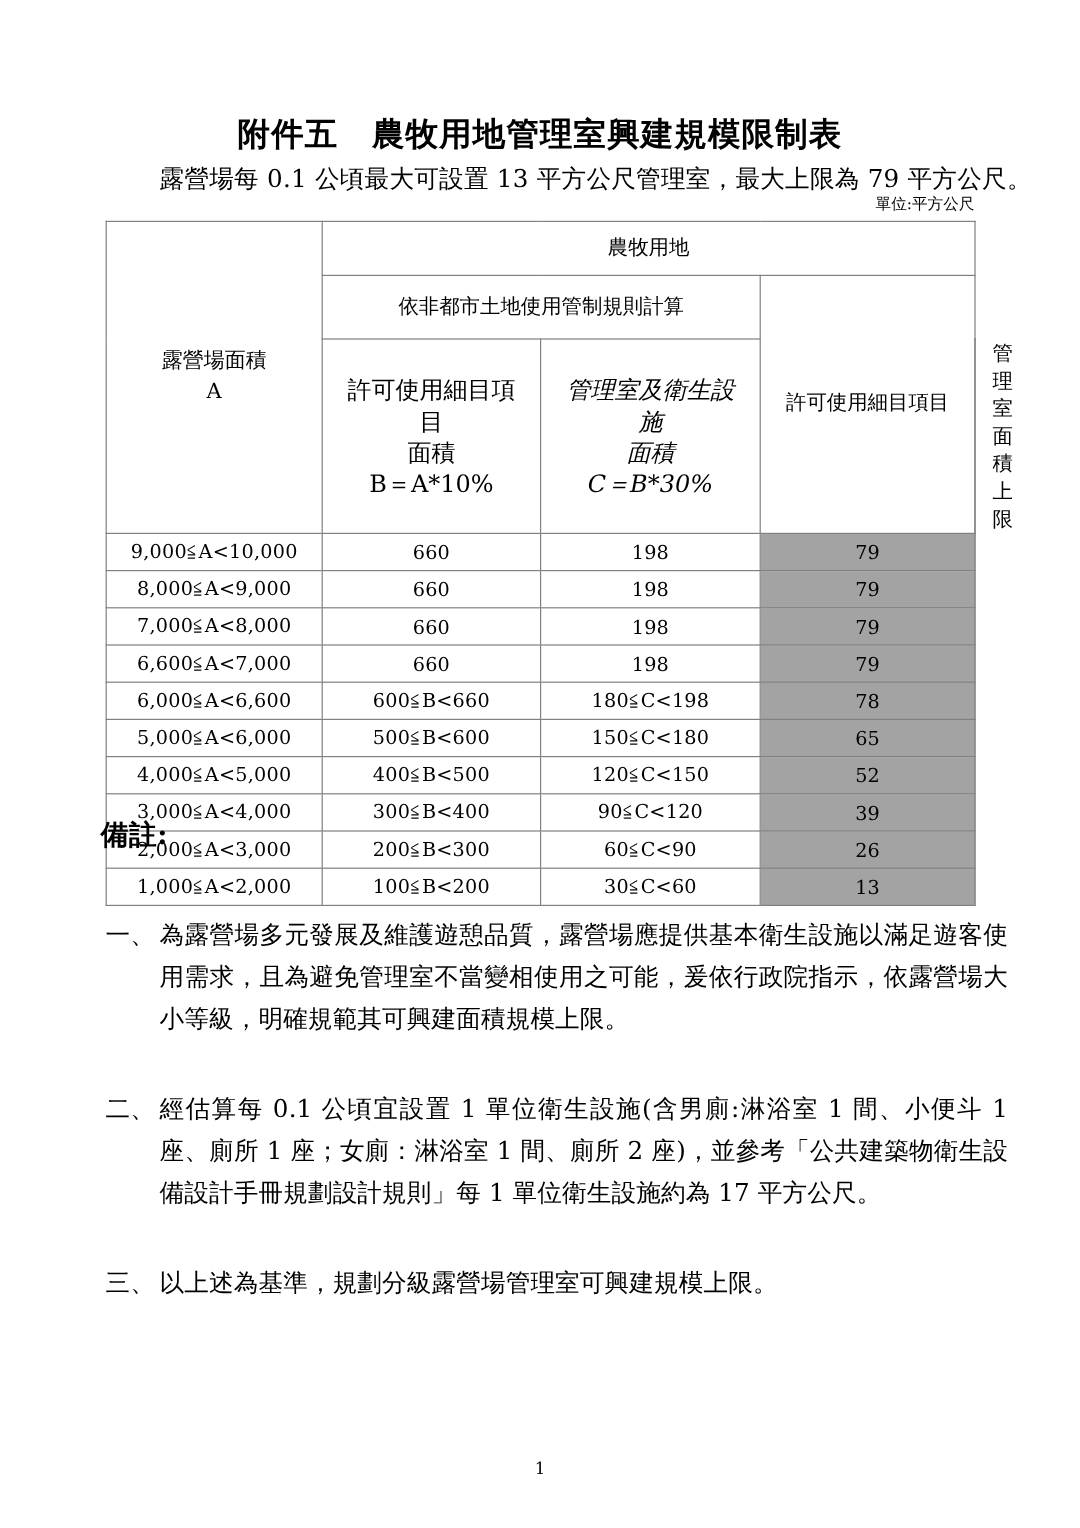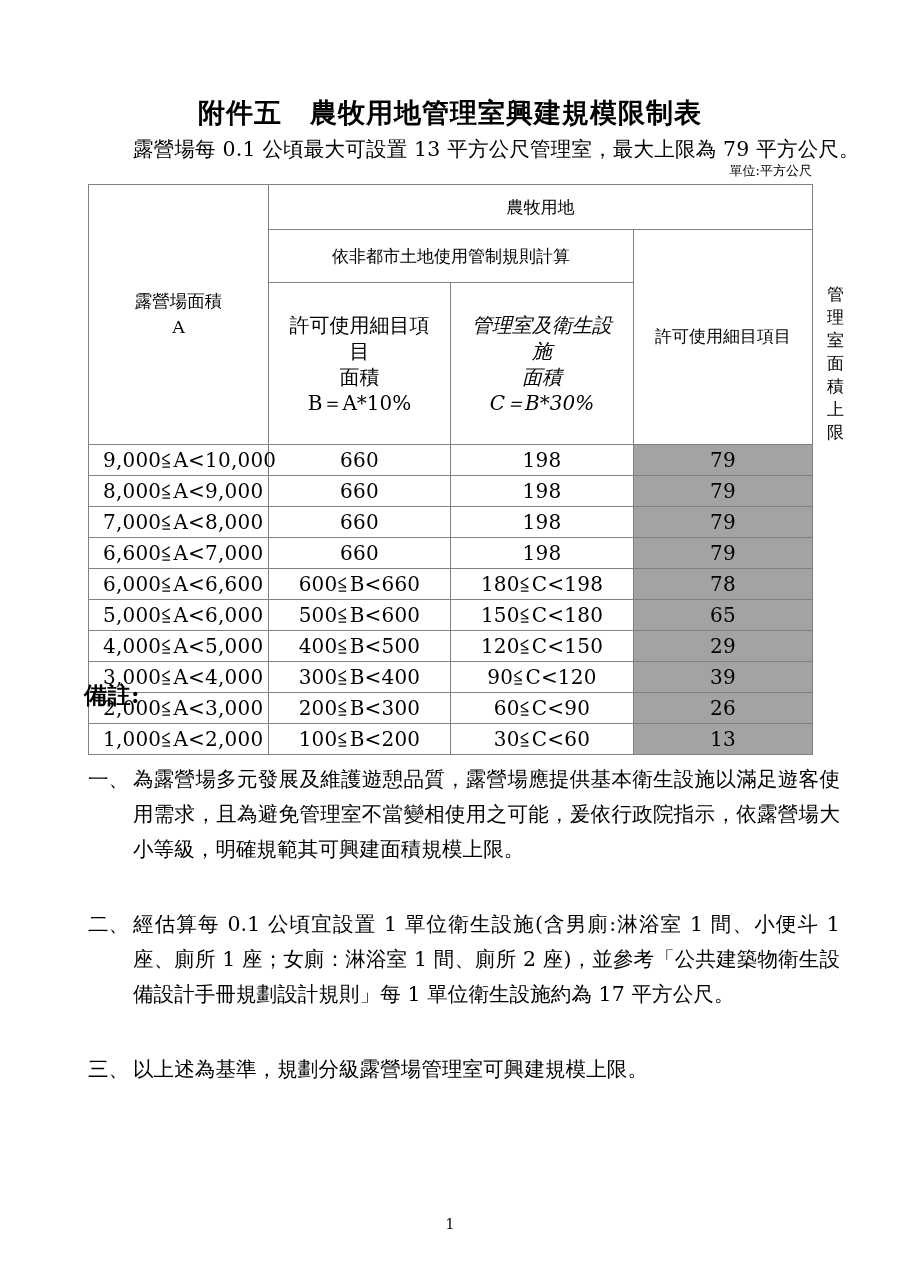--- a/index.html
+++ b/index.html
@@ -101,21 +101,21 @@
   }
   .yellow {
     background: #a3a3a3;
   }
   .yellow-head {
     background: #FFFF00;
     font-size: 17px;
   }
   td.row-cell {
     height: 30px;
-    font-size: 20px;
+    font-size: 16px;
     letter-spacing: 0.2px;
   }
   .rng {
     white-space: nowrap;
   }
 
   
   .notes-head {
     position: absolute;
     left: 84px;
@@ -241,21 +241,21 @@
         <tr>
           <td class="row-cell rng">5,000≦A&lt;6,000</td>
           <td class="row-cell rng">500≦B&lt;600</td>
           <td class="row-cell rng">150≦C&lt;180</td>
           <td class="row-cell yellow">65</td>
         </tr>
         <tr>
           <td class="row-cell rng">4,000≦A&lt;5,000</td>
           <td class="row-cell rng">400≦B&lt;500</td>
           <td class="row-cell rng">120≦C&lt;150</td>
-          <td class="row-cell yellow">29</td>
+          <td class="row-cell yellow">52</td>
         </tr>
         <tr>
           <td class="row-cell rng">3,000≦A&lt;4,000</td>
           <td class="row-cell rng">300≦B&lt;400</td>
           <td class="row-cell rng">90≦C&lt;120</td>
           <td class="row-cell yellow">39</td>
         </tr>
         <tr>
           <td class="row-cell rng">2,000≦A&lt;3,000</td>
           <td class="row-cell rng">200≦B&lt;300</td>

